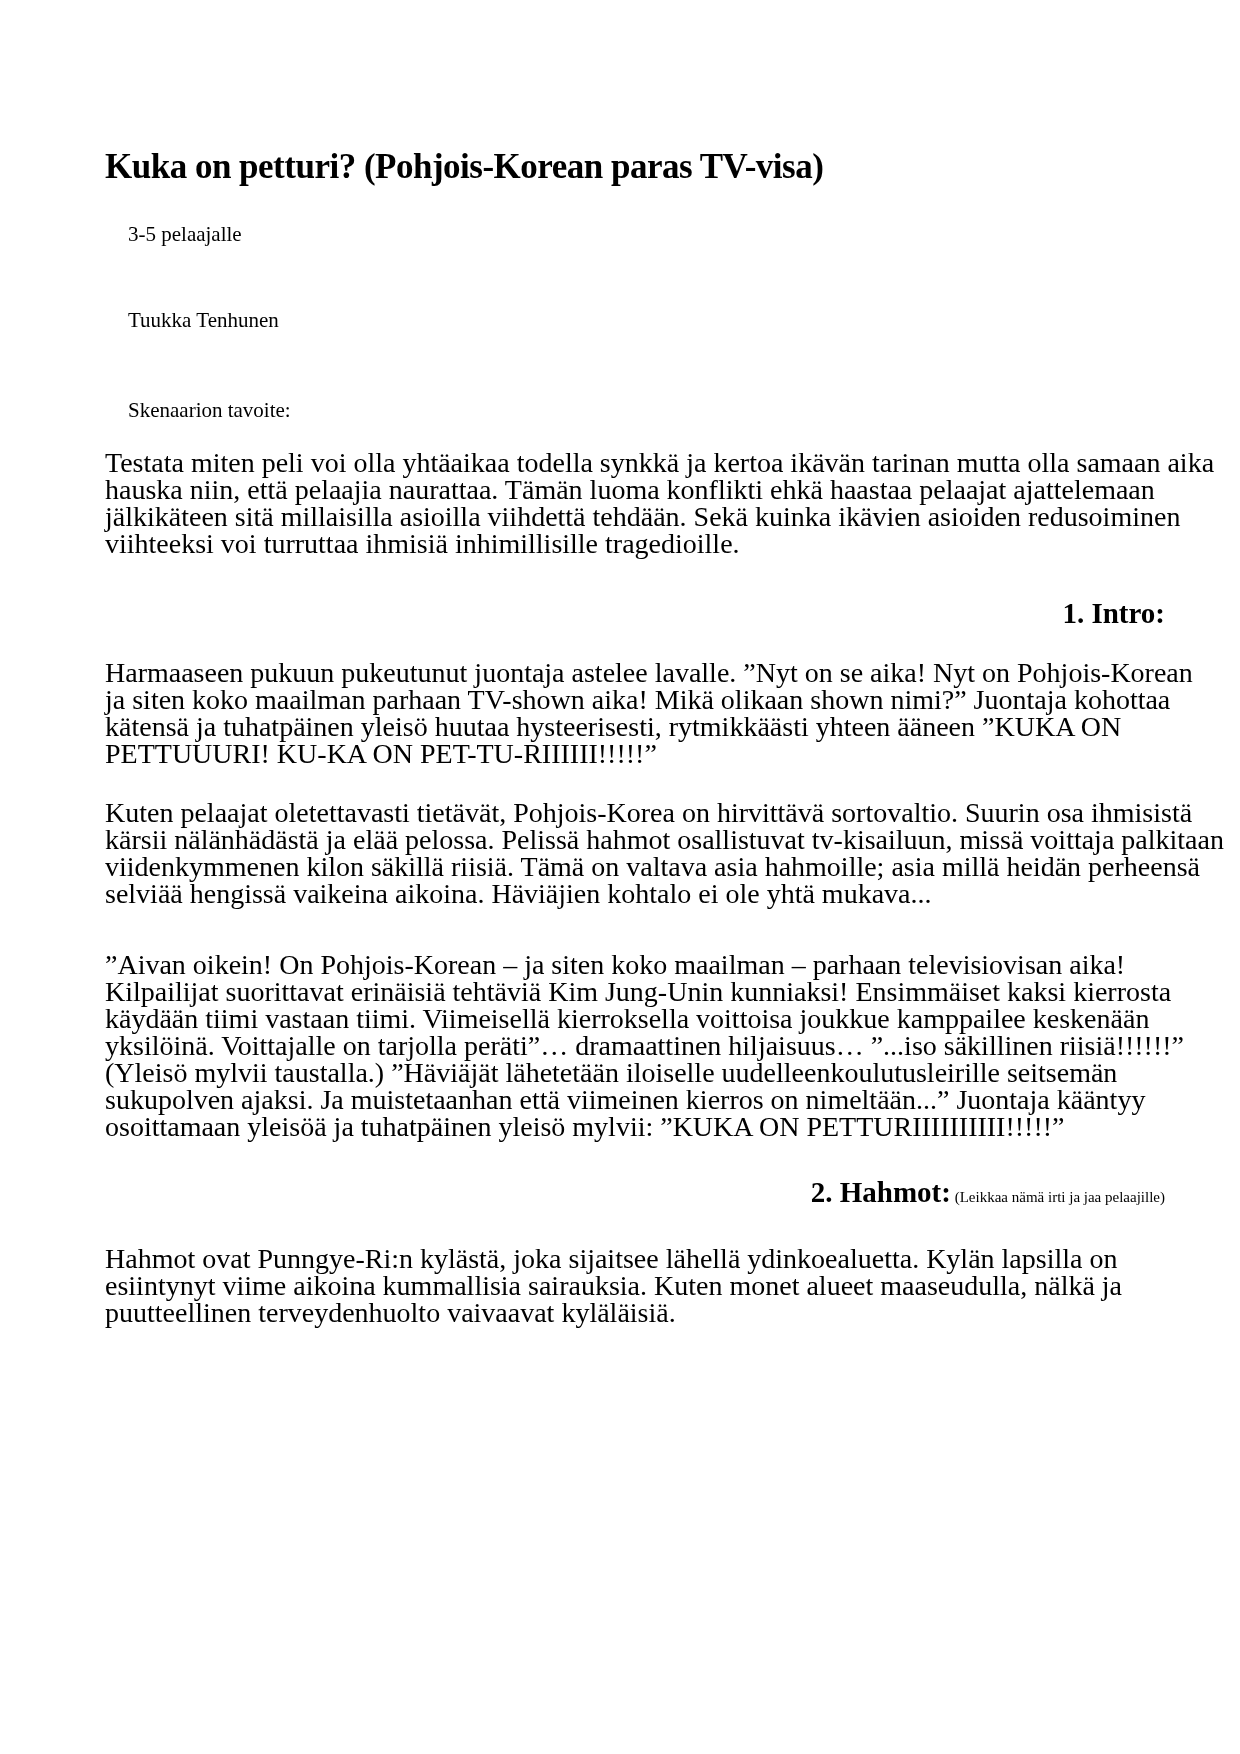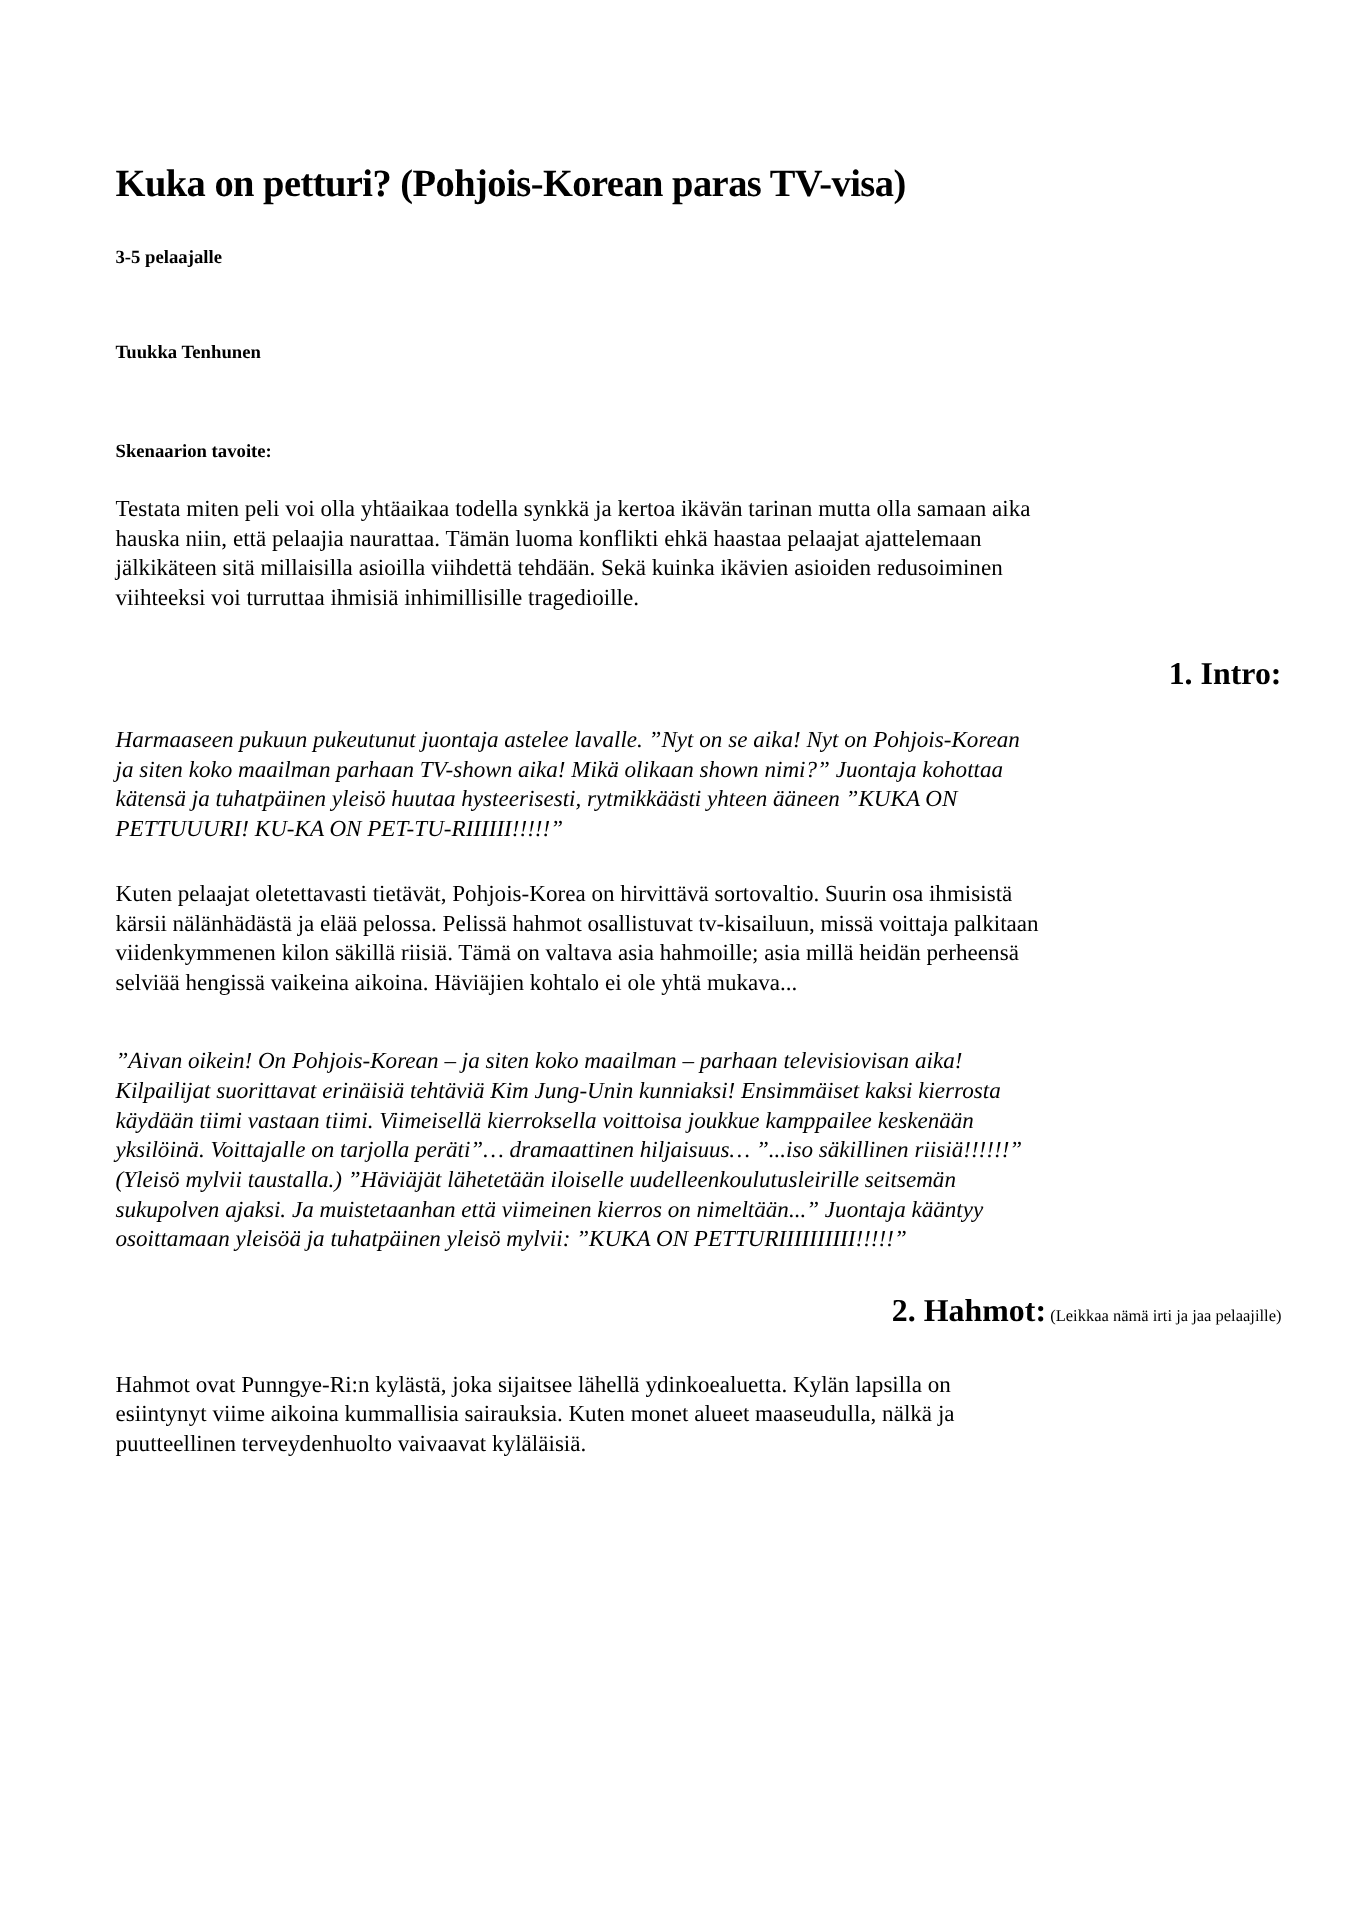--- a/index.html
+++ b/index.html
@@ -19,34 +19,35 @@
     padding: 145px 75px 0 105px;
   }
   .doc-title {
     font-size: 35px;
     font-weight: 700;
     line-height: 44px;
     letter-spacing: -0.5px;
     white-space: pre;
   }
   .sub-bold {
-    font-size: 17px;
-    font-weight: 700;
+    font-size: 21px;
+    font-weight: 400;
     line-height: 26px;
     white-space: pre;
+    margin-left: 23px;
   }
   .players { margin-top: 32px; }
   .author  { margin-top: 60px; }
   .section-label { margin-top: 64px; }
   .para {
-    font-size: 21px;
+    font-size: 28px;
     line-height: 27px;
     white-space: pre;
   }
-  .para.italic { font-style: italic; }
+  .para.italic { }
   .scenario-para { margin-top: 26px; }
   .h2 {
     font-size: 29px;
     font-weight: 700;
     line-height: 36px;
     white-space: pre;
     text-align: right;
   }
   .intro-heading { margin-top: 38px; }
   .script-1 { margin-top: 28px; }

